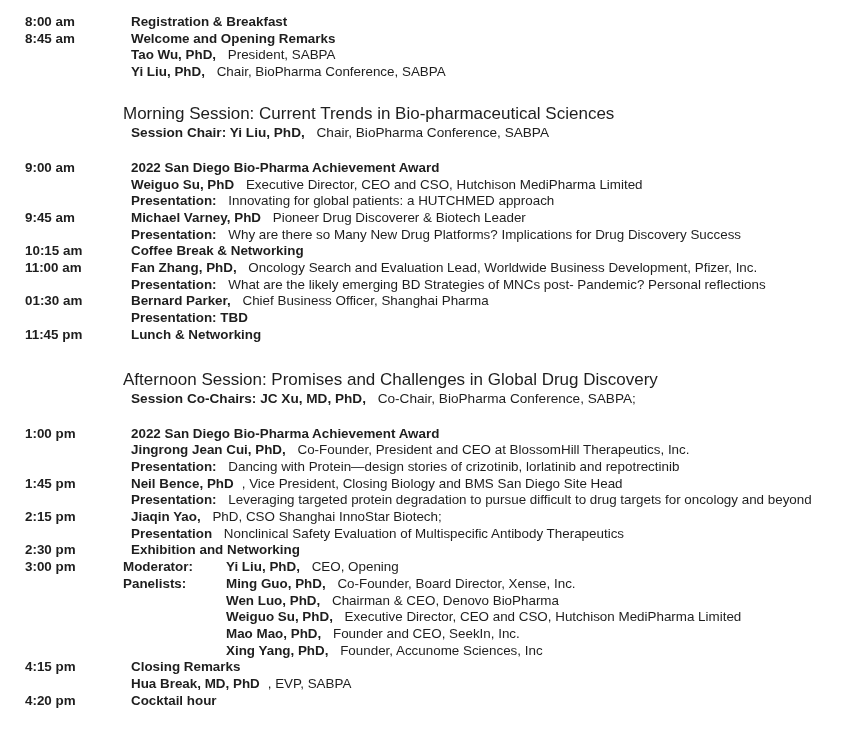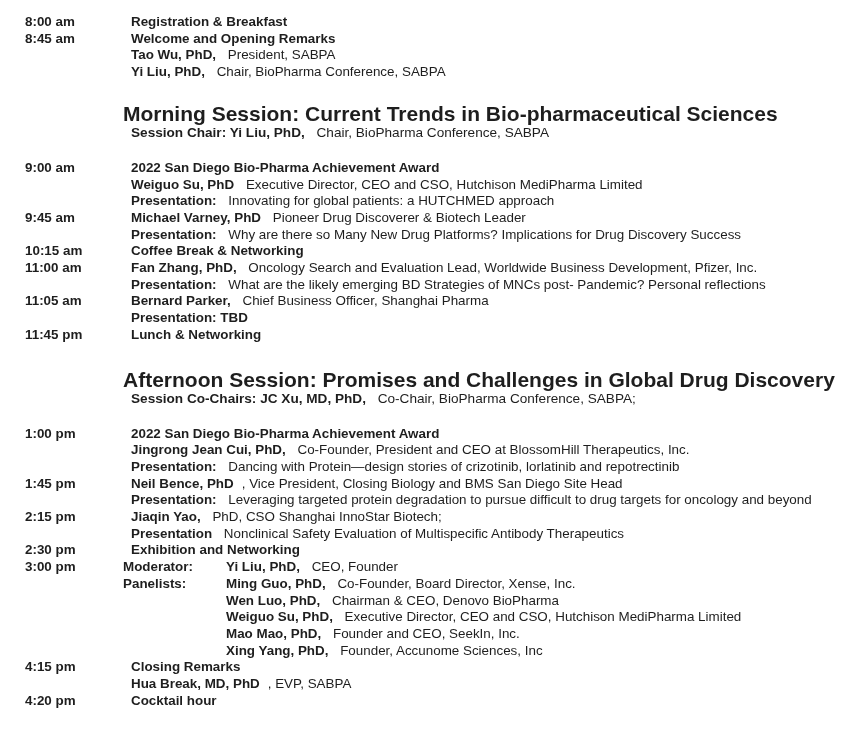--- a/index.html
+++ b/index.html
@@ -43,22 +43,22 @@
     font-weight: 700;
     vertical-align: top;
   }
   .line-with-label { display: flex; }
   .line-with-label .line-body { flex: 1 1 auto; }
   .section {
     margin-left: 98px;
     max-width: 714px;
   }
   .section-title {
-    font-size: 21px;
-    font-weight: 700;
+    font-size: 17px;
+    font-weight: 400;
     line-height: 19px;
   }
   .section-subtitle {
     font-size: 13.6px;
     line-height: 19px;
   }
   .gap { width: 100%; }
 </style>
 </head>
 <body>
@@ -107,21 +107,21 @@
         </div>
       </div>
       <div class="row">
         <div class="time">11:00 am</div>
         <div class="content">
           <div class="line"><span class="seg bold">Fan Zhang, PhD,</span><span class="seg"> Oncology Search and Evaluation Lead, Worldwide Business Development, Pfizer, Inc.</span></div>
           <div class="line"><span class="seg bold">Presentation:</span><span class="seg"> What are the likely emerging BD Strategies of MNCs post- Pandemic? Personal reflections</span></div>
         </div>
       </div>
       <div class="row">
-        <div class="time">11:05 am</div>
+        <div class="time">01:30 am</div>
         <div class="content">
           <div class="line"><span class="seg bold">Bernard Parker,</span><span class="seg"> Chief Business Officer, Shanghai Pharma</span></div>
           <div class="line"><span class="seg bold">Presentation: TBD</span></div>
         </div>
       </div>
       <div class="row">
         <div class="time">11:45 pm</div>
         <div class="content">
           <div class="line"><span class="seg bold">Lunch &amp; Networking</span></div>
         </div>
@@ -158,21 +158,21 @@
         <div class="time">2:30 pm</div>
         <div class="content">
           <div class="line"><span class="seg bold">Exhibition and Networking</span></div>
         </div>
       </div>
       <div class="row">
         <div class="time">3:00 pm</div>
         <div class="content">
           <div class="line line-with-label">
             <span class="line-label">Moderator:</span>
-            <span class="line-body"><span class="seg bold">Yi Liu, PhD,</span><span class="seg"> CEO, Founder</span></span>
+            <span class="line-body"><span class="seg bold">Yi Liu, PhD,</span><span class="seg"> CEO, Opening</span></span>
           </div>
           <div class="line line-with-label">
             <span class="line-label">Panelists:</span>
             <span class="line-body"><span class="seg bold">Ming Guo, PhD,</span><span class="seg"> Co-Founder, Board Director, Xense, Inc.</span></span>
           </div>
           <div class="line line-with-label">
             <span class="line-label"></span>
             <span class="line-body"><span class="seg bold">Wen Luo, PhD,</span><span class="seg"> Chairman &amp; CEO, Denovo BioPharma</span></span>
           </div>
           <div class="line line-with-label">

